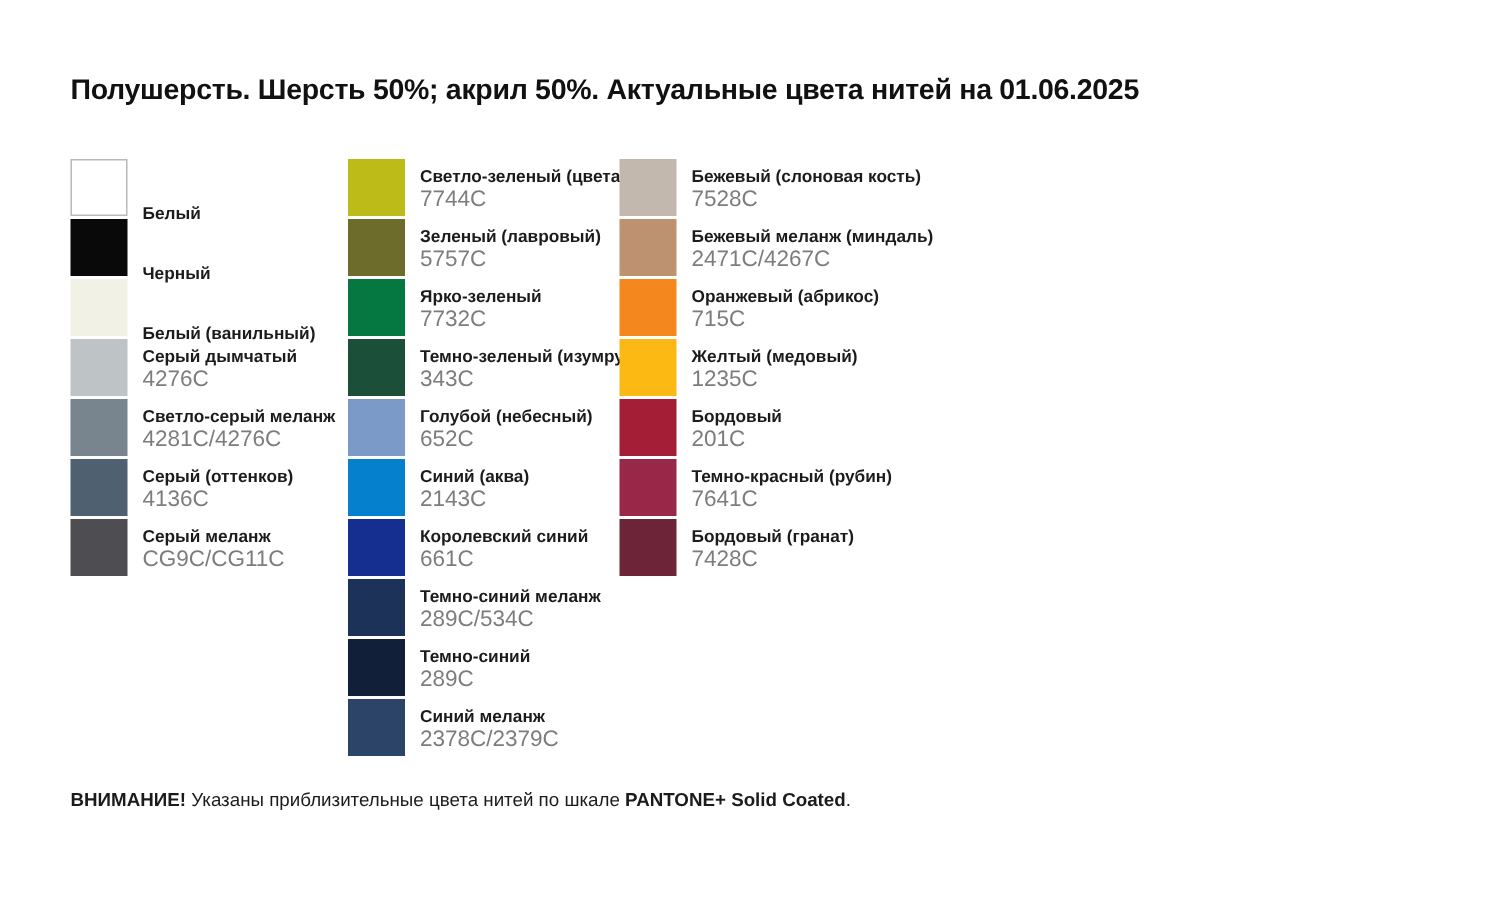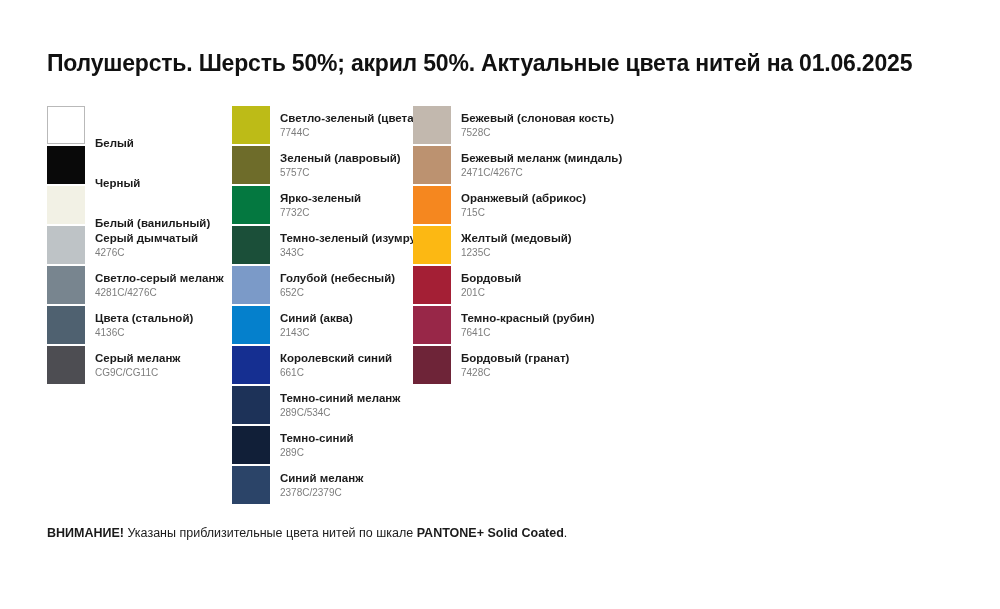--- a/index.html
+++ b/index.html
@@ -16,21 +16,21 @@
     position: relative;
   }
   #page {
     position: absolute;
     inset: 0;
   }
   .title {
     position: absolute;
     left: 47px;
     top: 50px;
-    font-size: 23px;
+    font-size: 19px;
     font-weight: bold;
     letter-spacing: -0.2px;
     color: #111111;
     white-space: nowrap;
   }
   .columns {
     position: absolute;
     left: 0;
     top: 106px;
     width: 1000px;
@@ -69,21 +69,21 @@
     justify-content: center;
     white-space: nowrap;
   }
   .name {
     font-size: 11.5px;
     font-weight: bold;
     color: #1b1b1b;
     line-height: 14px;
   }
   .code {
-    font-size: 10px;
+    font-size: 15px;
     color: #7d7d7d;
     line-height: 13px;
     margin-top: 1px;
   }
   .labels.single .name {
     line-height: 14px;
     margin-top: 36px;
   }
 
   .footer {
@@ -139,21 +139,21 @@
         <div class="swatch-row">
           <div class="swatch" style="background: rgb(120, 133, 143);"></div>
           <div class="labels">
             <div class="name">Светло-серый меланж</div>
             <div class="code">4281C/4276C</div>
           </div>
         </div>
         <div class="swatch-row">
           <div class="swatch" style="background: rgb(79, 97, 112);"></div>
           <div class="labels">
-            <div class="name">Цвета (стальной)</div>
+            <div class="name">Серый (оттенков)</div>
             <div class="code">4136C</div>
           </div>
         </div>
         <div class="swatch-row">
           <div class="swatch" style="background: rgb(77, 77, 82);"></div>
           <div class="labels">
             <div class="name">Серый меланж</div>
             <div class="code">CG9C/CG11C</div>
           </div>
         </div>

